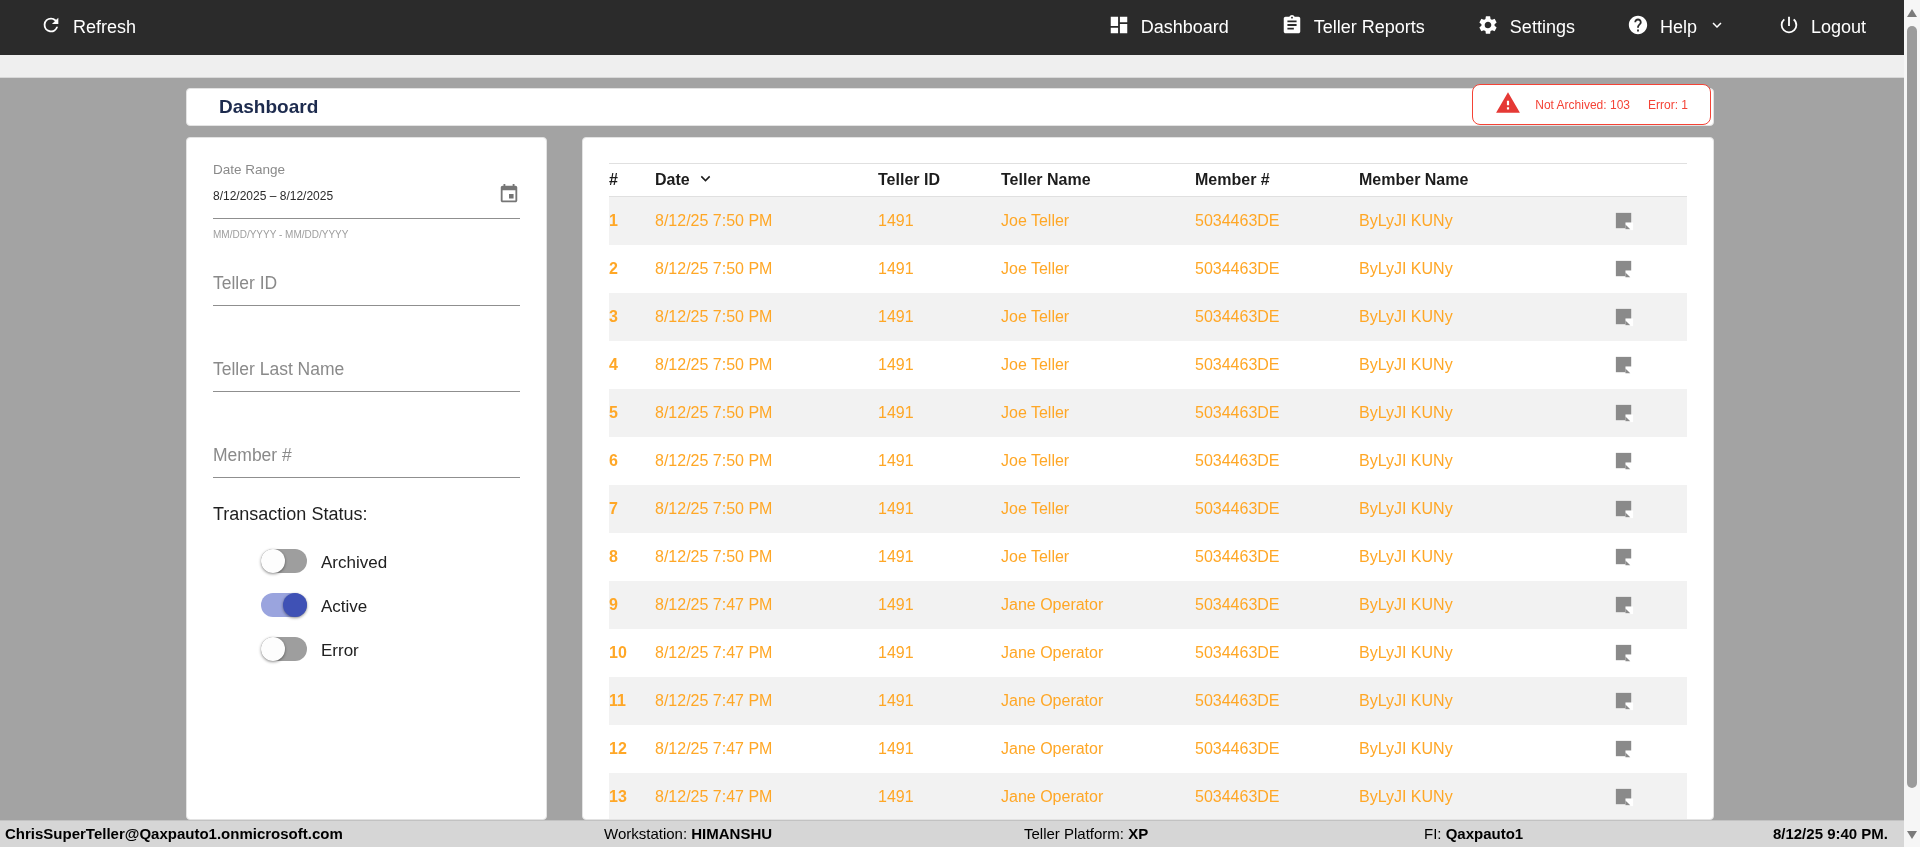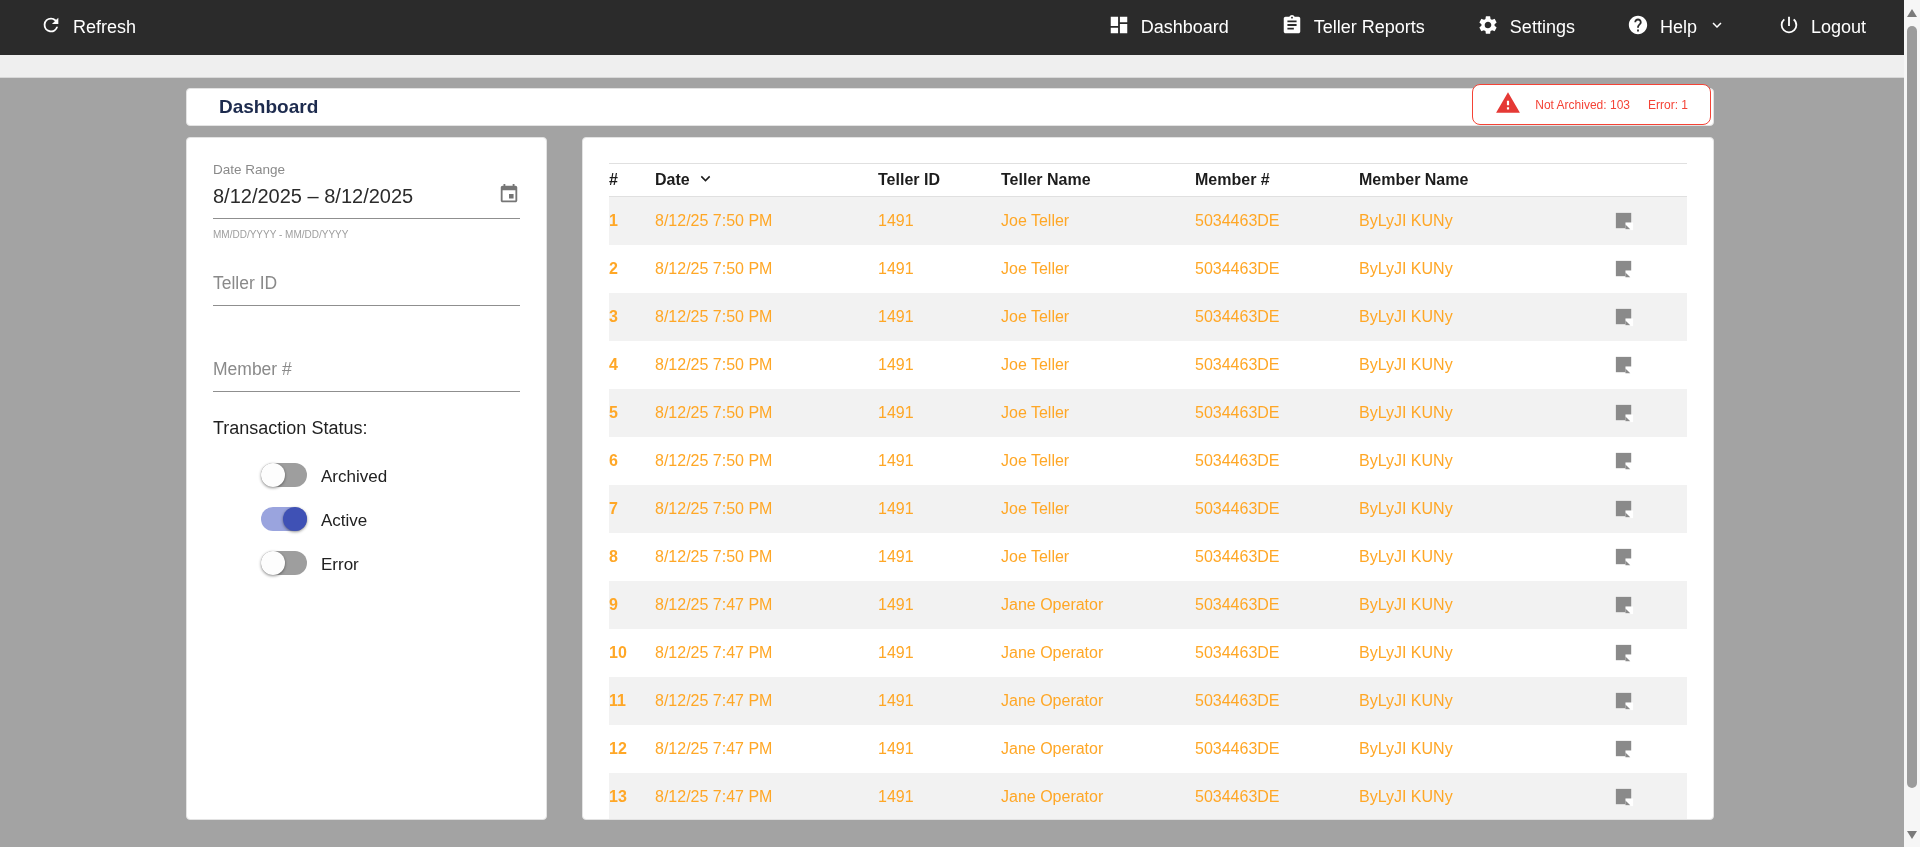--- a/index.html
+++ b/index.html
@@ -33,21 +33,21 @@
   .alert-chip svg { width:26px; height:26px; fill:var(--warning-red,#e53935); }
   .alert-chip .part2 { margin-left:4px; }
 
   
   .sidebar-card { position:absolute; left:186px; top:137px; width:361px; height:683px;
     background:#fff; border:1px solid #e3e3e3; border-radius:4px;
     padding:24px 26px; overflow:hidden; }
   .dr-label { font-size:13.5px; color:#8a8a8a; }
   .dr-row { display:flex; justify-content:space-between; align-items:center;
     margin-top:6px; padding-bottom:9px; border-bottom:1px solid #8f8f8f; cursor:text; }
-  .dr-value { font-size:20px; color:#2b2b2b; }
+  .dr-value { font-size:12px; color:#2b2b2b; }
   .dr-row svg { width:22px; height:22px; fill:#757575; cursor:pointer; }
   .dr-hint { font-size:10px; color:#9e9e9e; margin-top:10px; }
   .field { margin-top:53px; padding-bottom:11px; border-bottom:1px solid #8f8f8f;
     font-size:17.5px; color:#8a8a8a; cursor:text; }
   .field.first { margin-top:33px; }
   .status-label { margin-top:26px; font-size:18px; color:#1f1f1f; }
   .toggle-row { margin-top:20px; margin-left:48px; display:flex; align-items:flex-end;
     gap:14px; height:24px; }
   .toggle-row:first-of-type { margin-top:24px; }
   .toggle { position:relative; width:46px; height:24px; flex:0 0 auto; cursor:pointer; }
@@ -163,20 +163,21 @@
     <div class="dr-label">Date Range</div>
     <div class="dr-row">
       <span class="dr-value">8/12/2025 – 8/12/2025</span>
       <span><svg viewBox="0 0 24 24">
             <path d="M17 12h-5v5h5v-5zM16 1v2H8V1H6v2H5c-1.11 0-1.99.9-1.99 2L3 19c0 1.1.89 2 2 2h14c1.1 0 2-.9 2-2V5c0-1.1-.9-2-2-2h-1V1h-2zm3 18H5V8h14v11z"></path>
           </svg></span>
     </div>
     <div class="dr-hint">MM/DD/YYYY - MM/DD/YYYY</div>
     <div id="filter-fields">
         <div class="field first">Teller ID</div>
+        <div class="field">Teller Last Name</div>
         <div class="field">Member #</div>
       </div>
     <div class="status-label">Transaction Status:</div>
     <div id="toggles">
         <div class="toggle-row">
           <span class="toggle">
             <span class="track"></span>
             <span class="knob"></span>
           </span>
           <span class="toggle-label">Archived</span>
@@ -379,20 +380,27 @@
           <div class="mname">ByLyJI KUNy</div>
           <div class="note-cell"><svg viewBox="0 0 24 24">
               <rect x="3" y="3" width="16" height="16" fill="#8a8a8a"></rect>
               <rect x="13" y="13" width="8" height="8" fill="#ffffff"></rect>
               <polygon points="13,15 18,20 13,20" fill="#8a8a8a"></polygon>
             </svg></div>
         </div>
       </div>
   </section>
 
+  <footer class="statusbar">
+    <span class="sb-user">ChrisSuperTeller@Qaxpauto1.onmicrosoft.com</span>
+    <span class="sb-workstation"><span>Workstation: </span><b>HIMANSHU</b></span>
+    <span class="sb-platform"><span>Teller Platform: </span><b>XP</b></span>
+    <span class="sb-fi"><span>FI: </span><b>Qaxpauto1</b></span>
+    <span class="sb-time">8/12/25 9:40 PM.</span>
+  </footer>
 
   <div class="scrollbar">
     <div class="sb-arrow up"></div>
     <div class="sb-thumb"></div>
     <div class="sb-arrow down"></div>
   </div>
 
 </div>
 
 </body></html>

